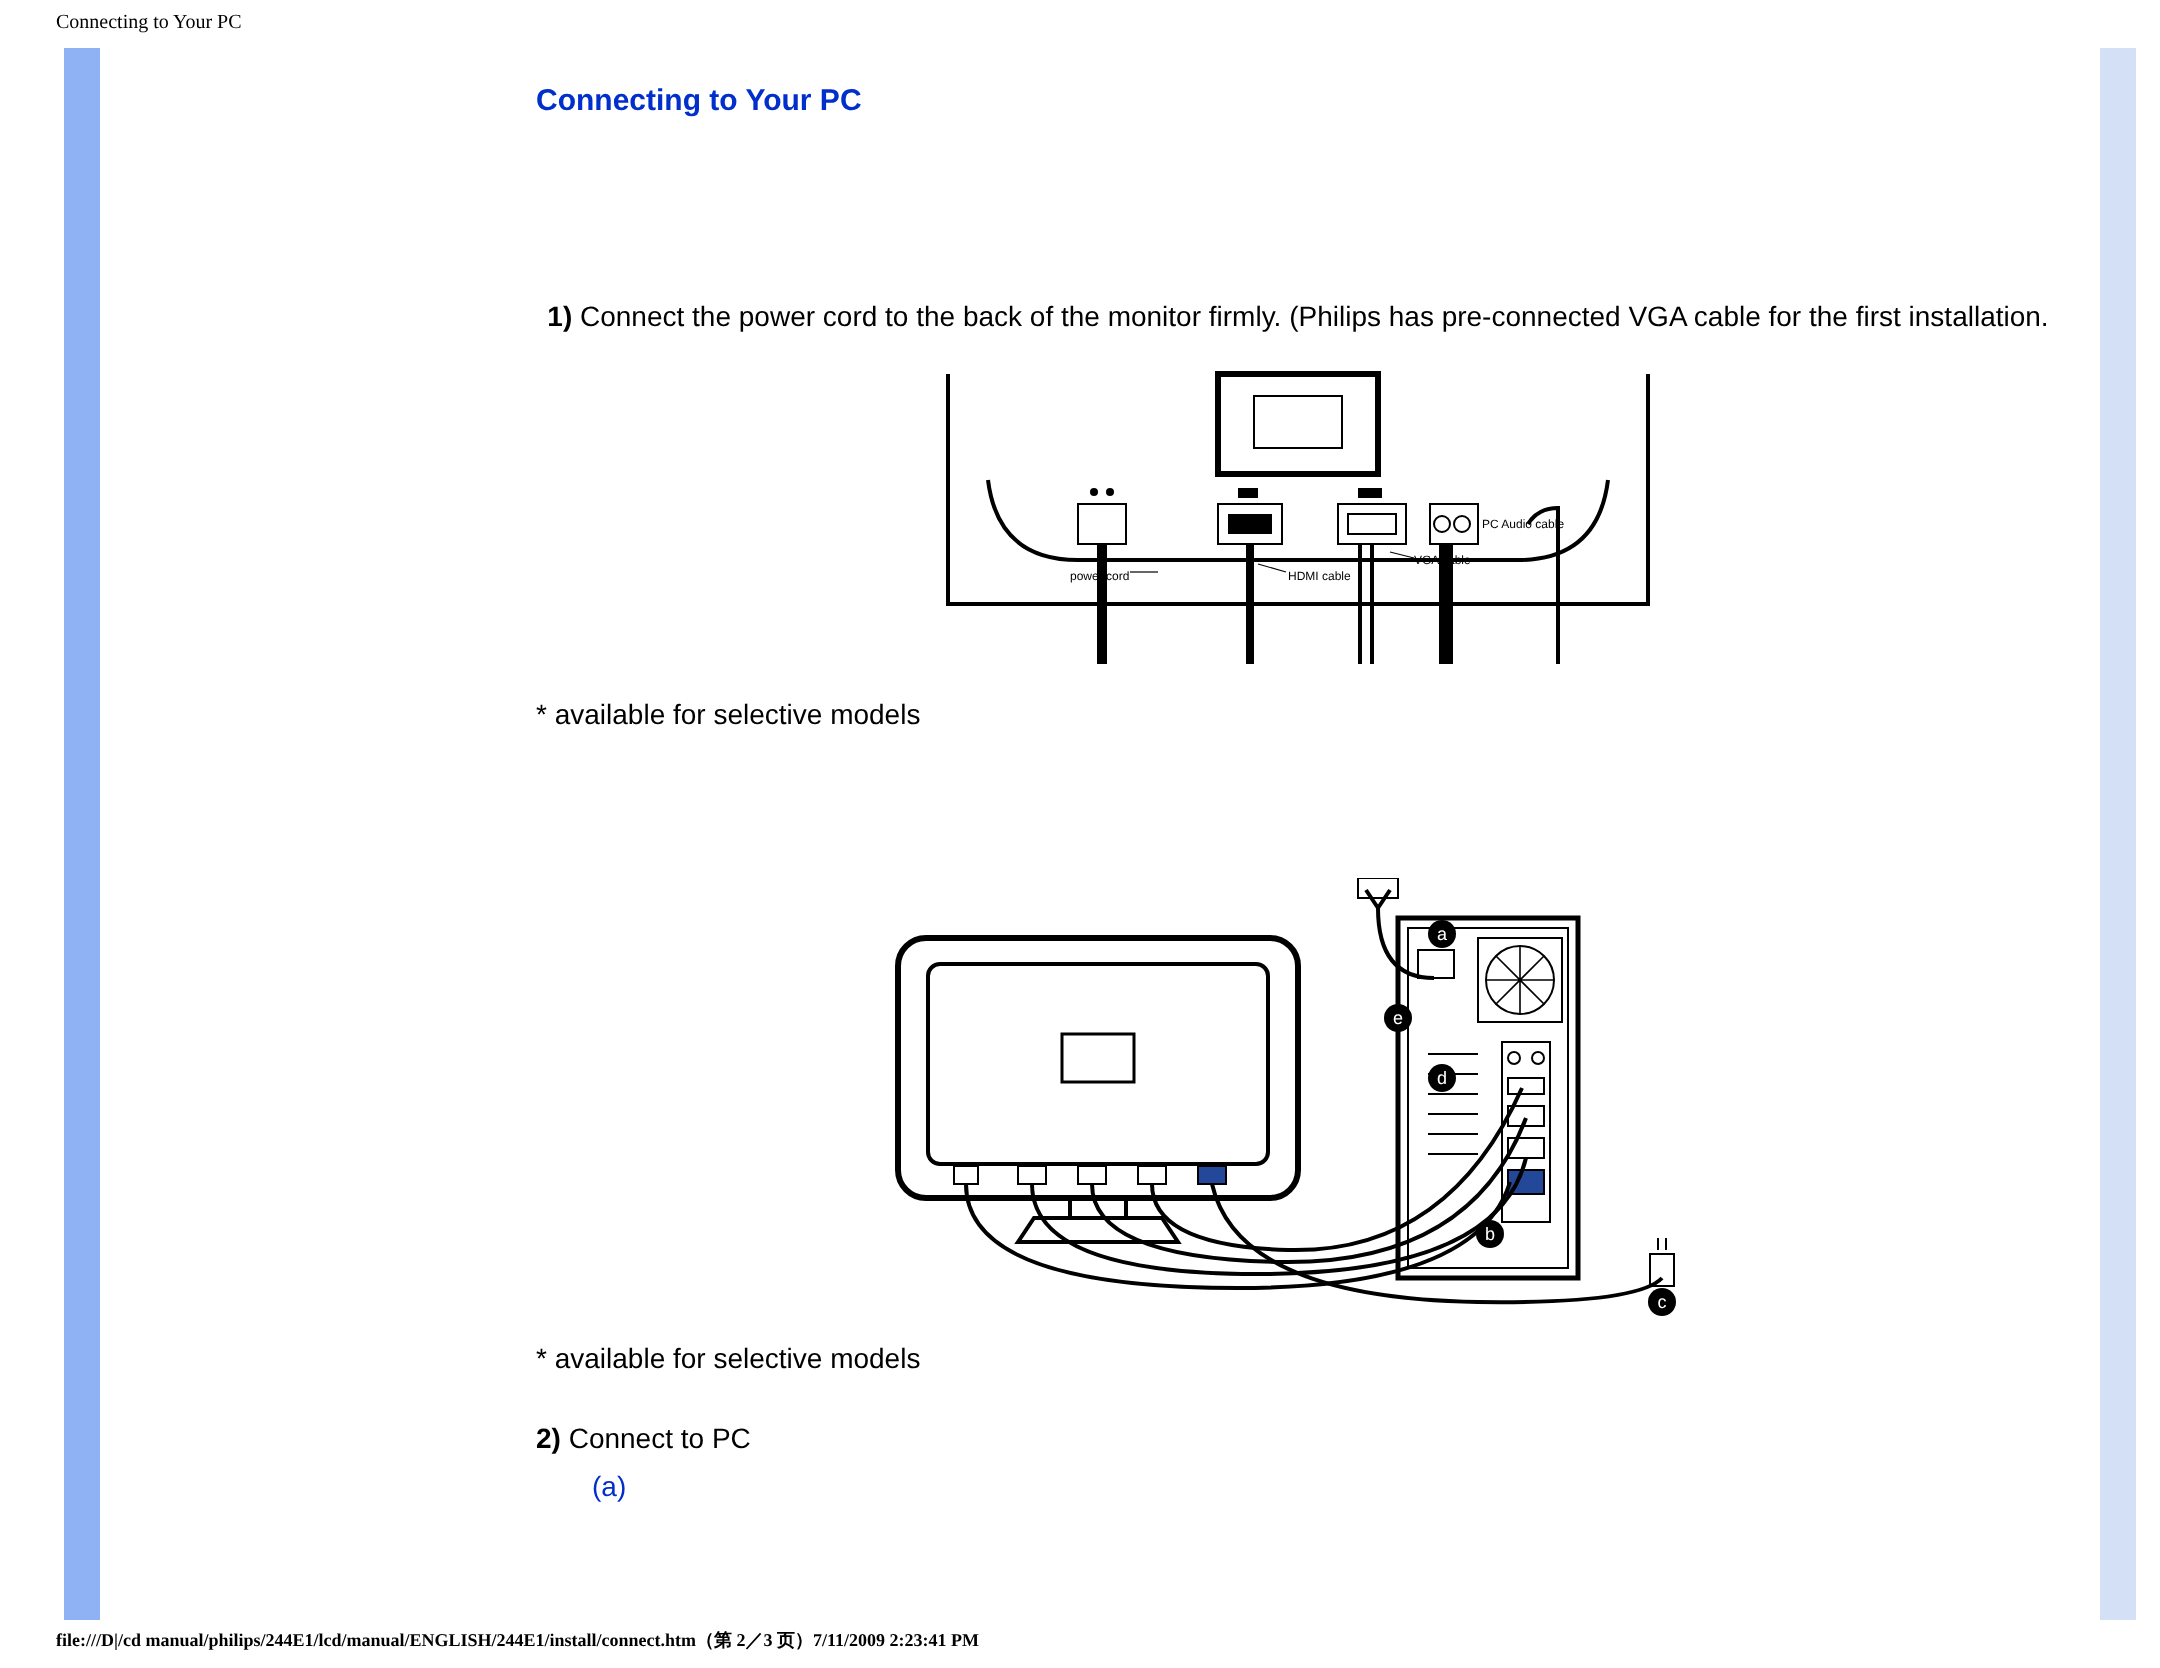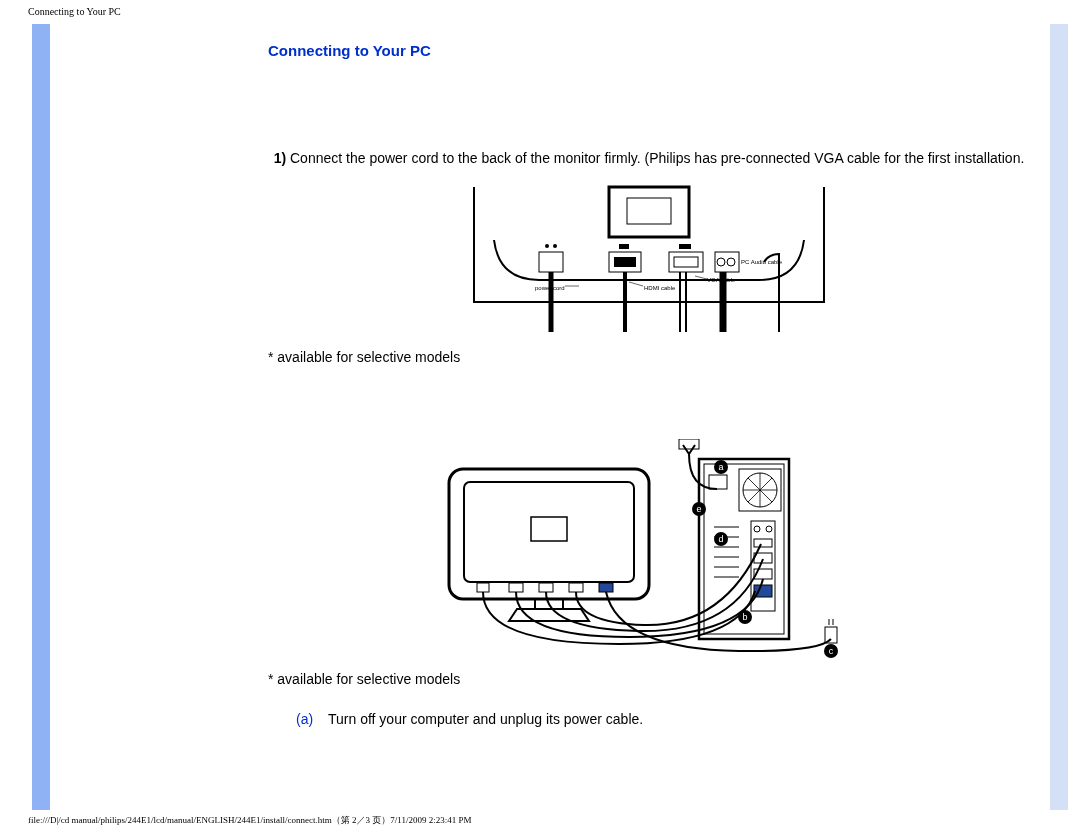--- a/index.html
+++ b/index.html
@@ -87,20 +87,21 @@
     width: 32px;
     color: #002FCC;
   }
   .footer-text {
     position: absolute;
     bottom: 7px;
     left: 28px;
     font-family: Georgia, 'Times New Roman', serif;
     font-size: 9px;
     color: #000;
+    font-weight: bold;
   }
   
   .svg-label { font-family: Arial; font-size: 6px; fill: #000; }
 </style>
 </head>
 <body>
 
 <div class="header-text">Connecting to Your PC</div>
 
 <div class="page-container">
@@ -230,24 +231,26 @@
           <text x="282" y="103">d</text>
         <circle cx="306" cy="178" r="7" fill="#000"></circle>
           <text x="306" y="181">b</text>
         <circle cx="392" cy="212" r="7" fill="#000"></circle>
           <text x="392" y="215">c</text>
       </g>
     </svg>
 
     <div class="caption">* available for selective models</div>
 
+    <p class="step-line">
+      <span class="num">2)</span><span> Connect to PC</span>
+    </p>
 
     <div class="sub-step">
       <span class="letter">(a)</span>
-      <span>Turn off your computer and unplug its power cable.</span>
     </div>
 
   </div>
 
   <div class="right-stripe"></div>
 </div>
 
 <div class="footer-text">file:///D|/cd&nbsp;manual/philips/244E1/lcd/manual/ENGLISH/244E1/install/connect.htm（第 2／3 页）7/11/2009 2:23:41 PM</div>
 
 </body></html>

